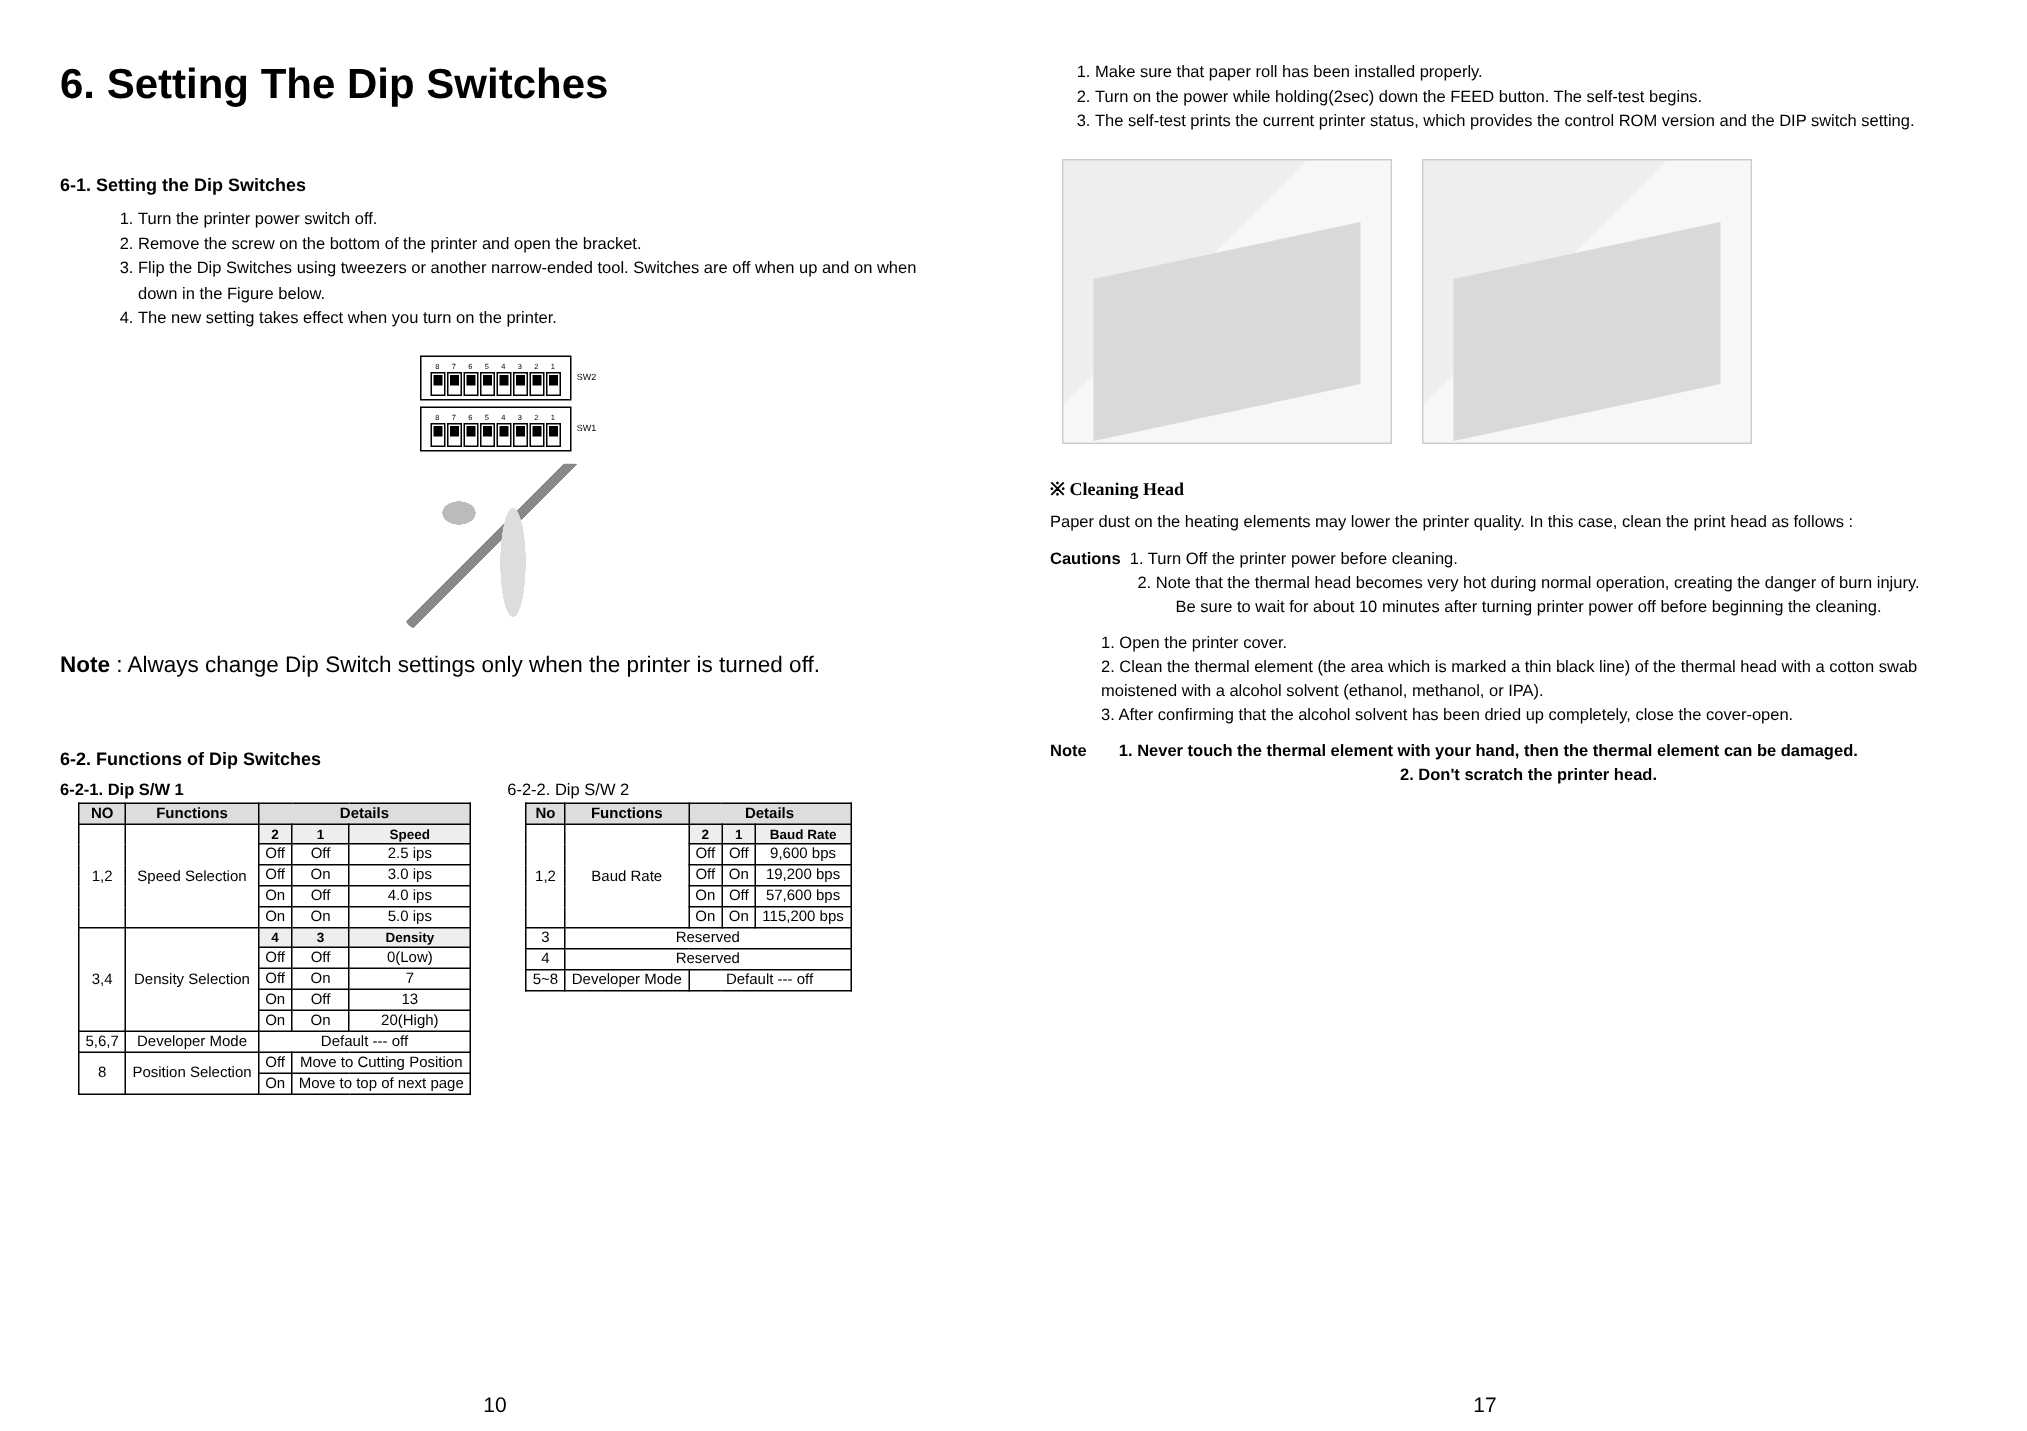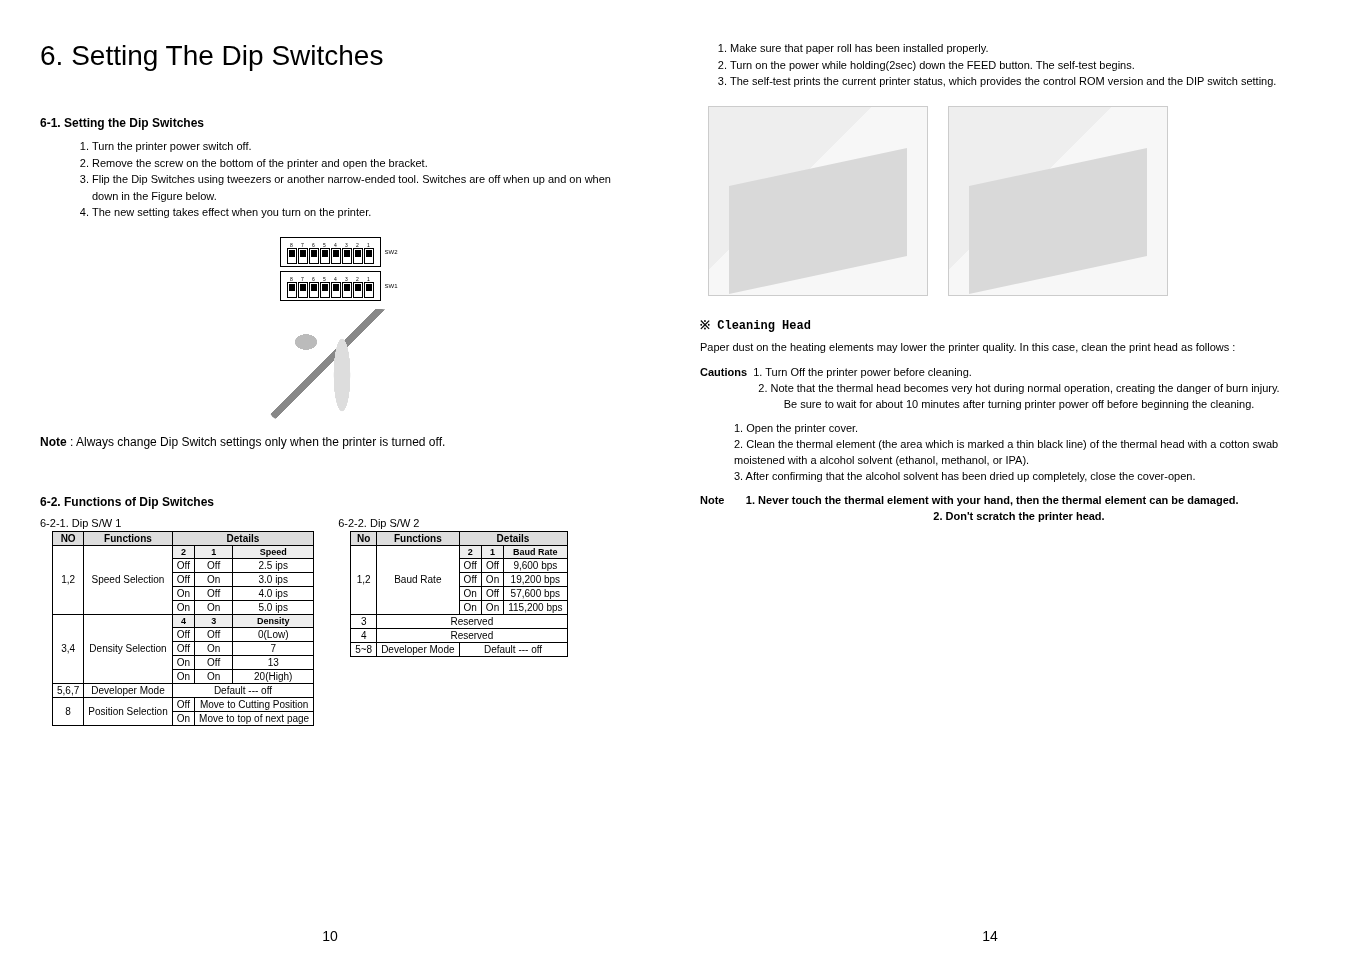--- a/index.html
+++ b/index.html
@@ -10,26 +10,26 @@
     width: 1351px;
     height: 954px;
     padding: 40px 40px 20px 40px;
     display: flex;
     gap: 80px;
   }
   .page {
     width: 580px;
     position: relative;
   }
-  h1 { font-size: 28px; font-weight: normal; margin-bottom: 16px; }
+  h1 { font-size: 28px; font-weight: bold; margin-bottom: 16px; }
   h2 { font-size: 12px; font-weight: bold; margin-bottom: 8px; margin-top: 44px; }
   h3 { font-size: 12px; font-weight: bold; margin: 10px 0 6px 0; }
   p  { font-size: 11px; line-height: 1.5; margin-bottom: 10px; }
   ol { font-size: 11px; line-height: 1.5; padding-left: 52px; margin-bottom: 10px; }
-  .note { font-size: 12px; margin-bottom: 2px; }
+  .note { font-size: 15px; margin-bottom: 2px; }
   .pgnum { position: absolute; bottom: -10px; width: 100%; text-align: center; font-size: 14px; font-family: Liberation Sans, sans-serif; }
 
   .figure { text-align: center; margin: 14px 0; }
   .dipblock {
     display: inline-block; border: 1px solid #000; padding: 4px 6px 2px 6px;
     position: relative; margin: 2px 0;
   }
   .diprow { display: flex; gap: 1px; }
   .dipcell {
     width: 10px; height: 16px; border: 1px solid #000; background: #fff;
@@ -67,21 +67,21 @@
   }
   .onlabel {
     position: absolute; right: 38px; bottom: 52px; font-size: 16px; font-weight: bold;
   }
 
   .cautions { font-size: 11px; line-height: 1.45; margin-bottom: 8px; }
   .cautions .lbl { font-weight: bold; }
   .indent { padding-left: 58px; text-align: center; }
   .indent2 { padding-left: 34px; }
 
-  .asterisk { font-family: Liberation Mono, monospace; }
+  .asterisk { font-family: Liberation Serif, serif; }
 </style>
 </head>
 <body>
 
 <div class="page">
   <h1>6. Setting The Dip Switches</h1>
 
   <h2>6-1. Setting the Dip Switches</h2>
   <ol>
     <li>Turn the printer power switch off.</li>
@@ -174,21 +174,21 @@
 
   <p class="note">
     <b>Note</b><span> : Always change Dip Switch settings only when the printer is turned off.</span>
   </p>
 
   <h2>6-2. Functions of Dip Switches</h2>
 
   <div class="tables">
 
     <div>
-      <div style="font-size:11px;margin-bottom:2px;">6-2-1. Dip S/W 1</div>
+      <div style="font-size:11px;margin-bottom:2px;font-weight:bold;">6-2-1. Dip S/W 1</div>
       <table>
         <tbody>
             <tr>
           <th>NO</th>
           <th>Functions</th>
           <th colspan="3">Details</th>
         </tr>
 
         <tr class="sub">
           <td rowspan="5">1,2</td>
@@ -354,14 +354,14 @@
     <div>3. After confirming that the alcohol solvent has been dried up completely, close the cover-open.</div>
   </div>
 
   <div class="cautions">
     <span class="lbl">Note</span>
     &nbsp;&nbsp;&nbsp;&nbsp;&nbsp;
     <b>1. Never touch the thermal element with your hand, then the thermal element can be damaged.</b><br>
     <div class="indent"><b>2. Don't scratch the printer head.</b></div>
   </div>
 
-  <div class="pgnum">14</div>
+  <div class="pgnum">17</div>
 </div>
 
 </body></html>

